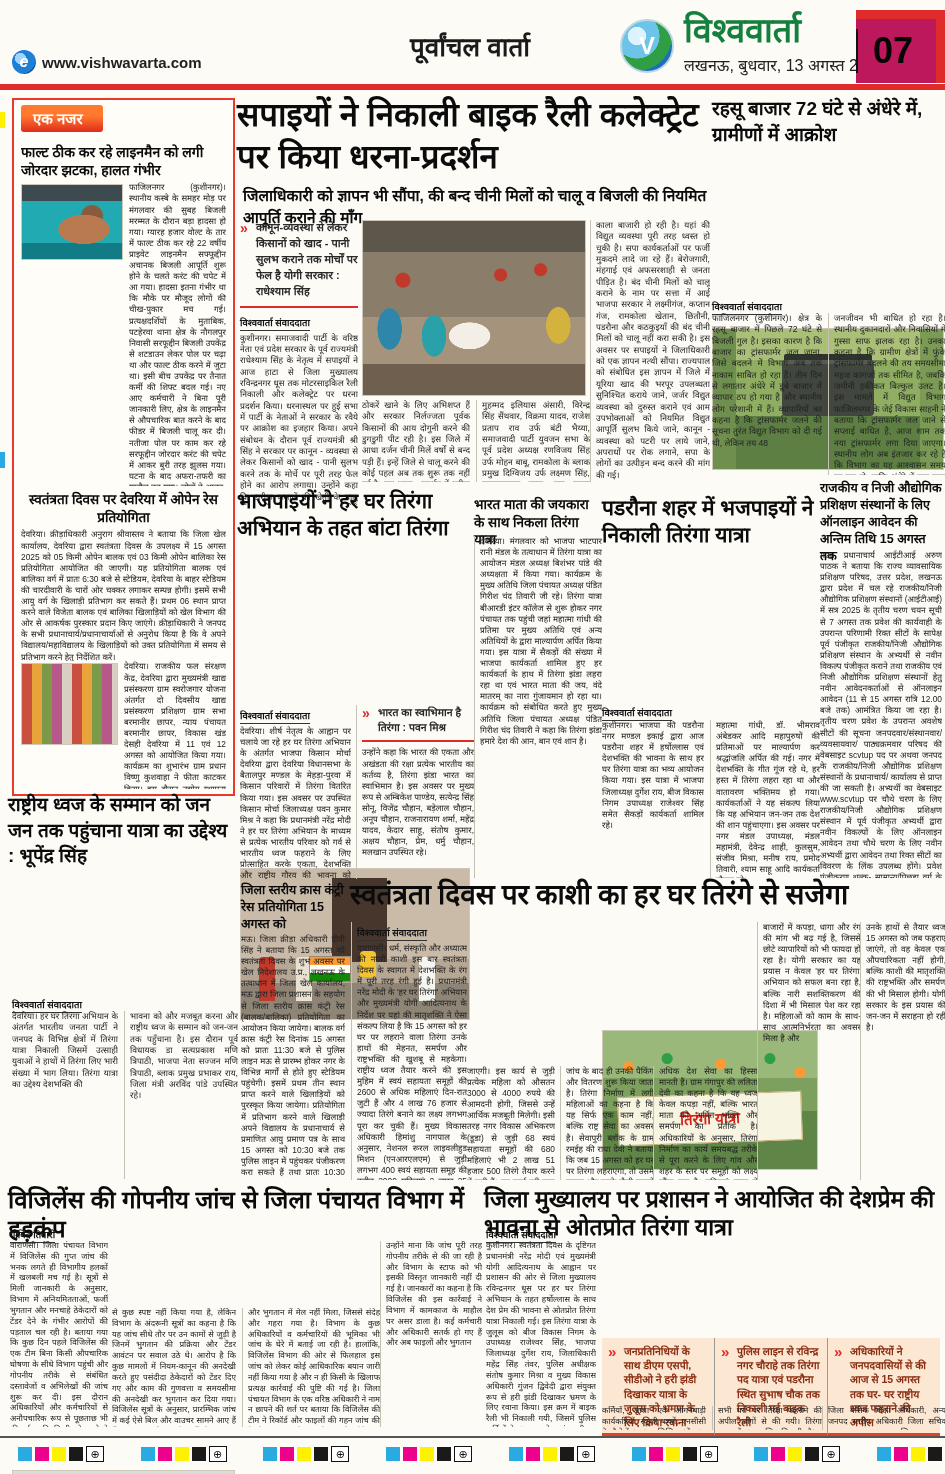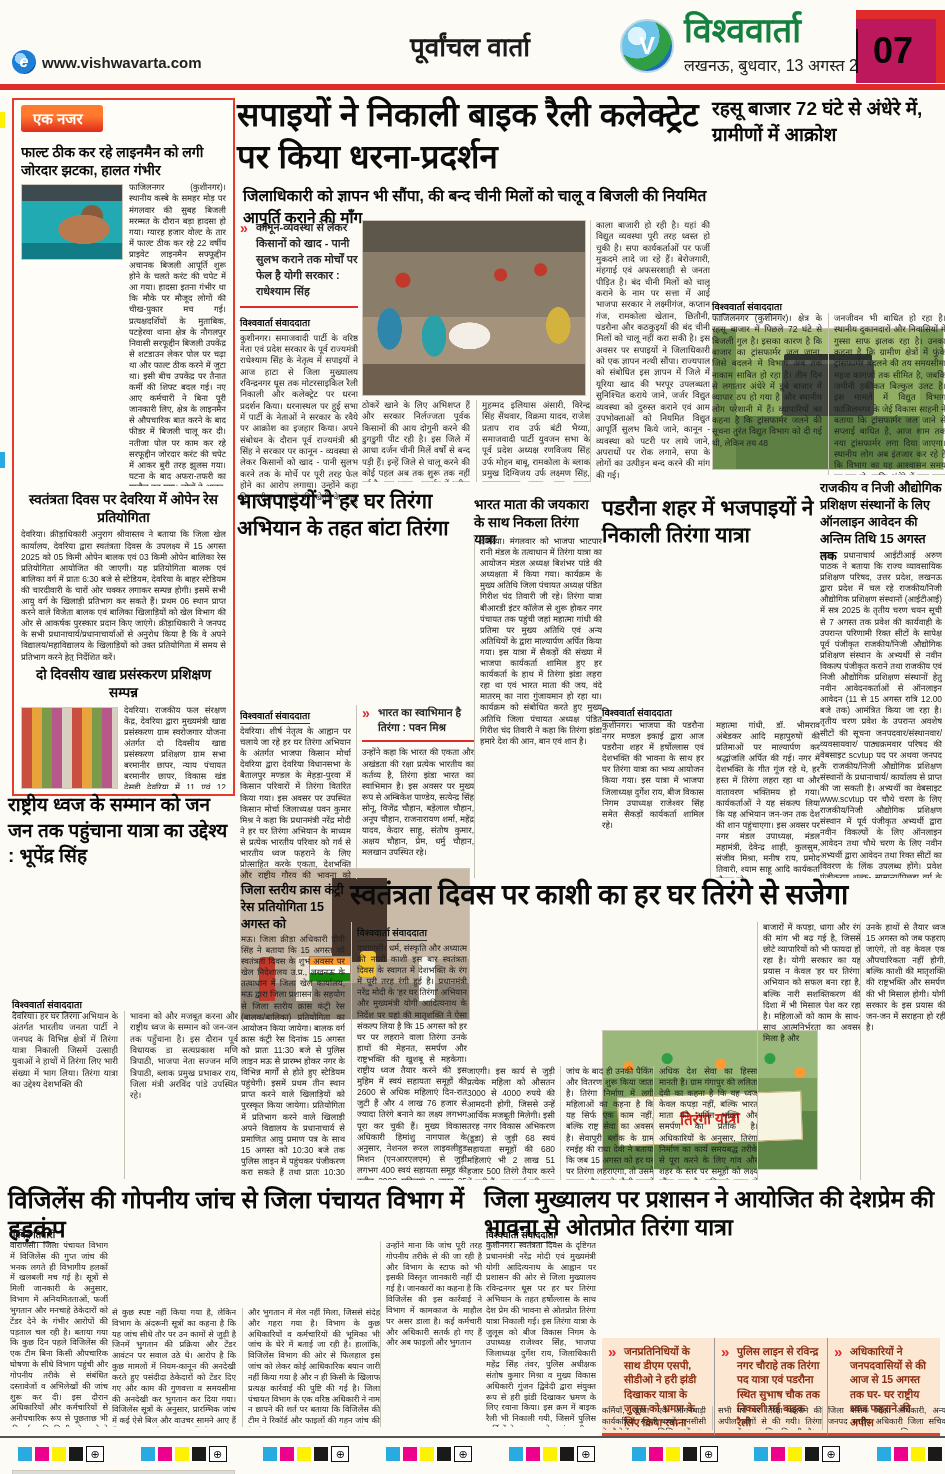--- a/index.html
+++ b/index.html
@@ -126,21 +126,20 @@
   <div class="abs ekbox" style="left:12px;top:98px;width:219px;height:694px;">
     <div class="ektab">एक नजर</div>
     <div class="abs" style="left:7px;right:7px;top:38px;bottom:5px;overflow:hidden;">
       <div class="ek-title">फाल्ट ठीक कर रहे लाइनमैन को लगी जोरदार झटका, हालत गंभीर</div>
       <div style="overflow:hidden;height:304px;">
         <div class="photo photo-injured" style="float:left;width:100px;height:74px;margin:2px 6px 2px 0;"></div>
         <div class="body-text" style="font-size:8.4px;">फाजिलनगर (कुशीनगर)। स्थानीय कस्बे के समहर मोड़ पर मंगलवार की सुबह बिजली मरम्मत के दौरान बड़ा हादसा हो गया। ग्यारह हजार वोल्ट के तार में फाल्ट ठीक कर रहे 22 वर्षीय प्राइवेट लाइनमैन सफ्फूद्दीन अचानक बिजली आपूर्ति शुरू होने के चलते करंट की चपेट में आ गया। हादसा इतना गंभीर था कि मौके पर मौजूद लोगों की चीख-पुकार मच गई। प्रत्यक्षदर्शियों के मुताबिक, पटहेरवा थाना क्षेत्र के नौगलपुर निवासी सरफूद्दीन बिजली उपकेंद्र से शटडाउन लेकर पोल पर चढ़ा था और फाल्ट ठीक करने में जुटा था। इसी बीच उपकेंद्र पर तैनात कर्मी की शिफ्ट बदल गई। नए आए कर्मचारी ने बिना पूरी जानकारी लिए, क्षेत्र के लाइनमैन से औपचारिक बात करने के बाद फीडर में बिजली चालू कर दी। नतीजा पोल पर काम कर रहे सरफूद्दीन जोरदार करंट की चपेट में आकर बुरी तरह झुलस गया। घटना के बाद अफरा-तफरी का माहौल बन गया। लोगों ने आनन-फानन में घायल को सीएचसी फाजिलनगर पहुंचाया, जहां प्राथमिक उपचार के बाद डॉक्टरों ने हालत नाजुक देखते हुए जिला अस्पताल रेफर कर दिया। अवर अभियंता संदीप मिश्रा ने बताया कि घटना की जानकारी मिलते ही अस्पताल पहुंचकर घायल का हालचाल लिया गया है। हादसा किसकी लापरवाही से हुआ, इसकी जांच कराई जाएगी। स्थानीय लोगों का कहना है कि बिजली विभाग की समन्वयहीनता और लापरवाही ने एक नौजवान की जिंदगी को खतरे में डाल दिया है, अगर समय पर सही प्रोटोकॉल अपनाया जाता तो यह हादसा टल सकता था।</div>
       </div>
       <div class="ek-title" style="font-size:13.5px;text-align:center;">स्वतंत्रता दिवस पर देवरिया में ओपेन रेस प्रतियोगिता</div>
       <div class="body-text" style="font-size:8.4px;height:132px;">देवरिया। क्रीड़ाधिकारी अनुराग श्रीवास्तव ने बताया कि जिला खेल कार्यालय, देवरिया द्वारा स्वतंत्रता दिवस के उपलक्ष्य में 15 अगस्त 2025 को 05 किमी ओपेन बालक एवं 03 किमी ओपेन बालिका रेस प्रतियोगिता आयोजित की जाएगी। यह प्रतियोगिता बालक एवं बालिका वर्ग में प्रातः 6:30 बजे से स्टेडियम, देवरिया के बाहर स्टेडियम की चारदीवारी के चारों ओर चक्कर लगाकर सम्पन्न होगी। इसमें सभी आयु वर्ग के खिलाड़ी प्रतिभाग कर सकते हैं। प्रथम 06 स्थान प्राप्त करने वाले विजेता बालक एवं बालिका खिलाड़ियों को खेल विभाग की ओर से आकर्षक पुरस्कार प्रदान किए जाएंगे। क्रीड़ाधिकारी ने जनपद के सभी प्रधानाचार्य/प्रधानाचार्याओं से अनुरोध किया है कि वे अपने विद्यालय/महाविद्यालय के खिलाड़ियों को उक्त प्रतियोगिता में समय से प्रतिभाग करने हेतु निर्देशित करें।</div>
-      <div class="ek-title" style="font-size:13.5px;text-align:center;">दो दिवसीय खाद्य प्रसंस्करण प्रशिक्षण सम्पन्न</div>
       <div style="overflow:hidden;height:150px;">
         <div class="photo photo-training" style="float:left;width:95px;height:80px;margin:2px 6px 2px 0;"></div>
         <div class="body-text" style="font-size:8.4px;">देवरिया। राजकीय फल संरक्षण केंद्र, देवरिया द्वारा मुख्यमंत्री खाद्य प्रसंस्करण ग्राम स्वरोजगार योजना अंतर्गत दो दिवसीय खाद्य प्रसंस्करण प्रशिक्षण ग्राम सभा बरमानीर छापर, न्याय पंचायत बरमानीर छापर, विकास खंड देसही देवरिया में 11 एवं 12 अगस्त को आयोजित किया गया। कार्यक्रम का शुभारंभ ग्राम प्रधान विष्णु कुशवाहा ने फीता काटकर किया। इस दौरान उद्योग स्थापना सहित विभिन्न विषयों पर विस्तृत जानकारी दी गई। प्रशिक्षण के अंत में प्रतिभागियों को प्रमाण पत्र एवं अन्य सामग्री वितरित की गई। इस अवसर पर प्रभारी राजकीय फल संरक्षण केंद्र देवरिया हरि प्रकाश तिवारी, विभागीय कर्मचारी धीरेंद्र प्रसाद, विनोद कुमार श्रीवास्तव, श्रीराम कृपाल कुशवाहा एवं बीआरडी कॉलेज, देवरिया के प्रोफेसर विवेक सिंह उपस्थित रहे।</div>
       </div>
     </div>
   </div>
 
   <div class="abs hl" style="left:237px;top:94px;width:470px;font-size:33px;line-height:1.28;">सपाइयों ने निकाली बाइक रैली कलेक्ट्रेट पर किया धरना-प्रदर्शन</div>
   <div class="abs hl" style="left:243px;top:184px;width:474px;font-size:15.5px;">जिलाधिकारी को ज्ञापन भी सौंपा, की बन्द चीनी मिलों को चालू व बिजली की नियमित आपूर्ति कराने की माँग</div>
   <div class="abs" style="left:240px;top:220px;width:118px;">

